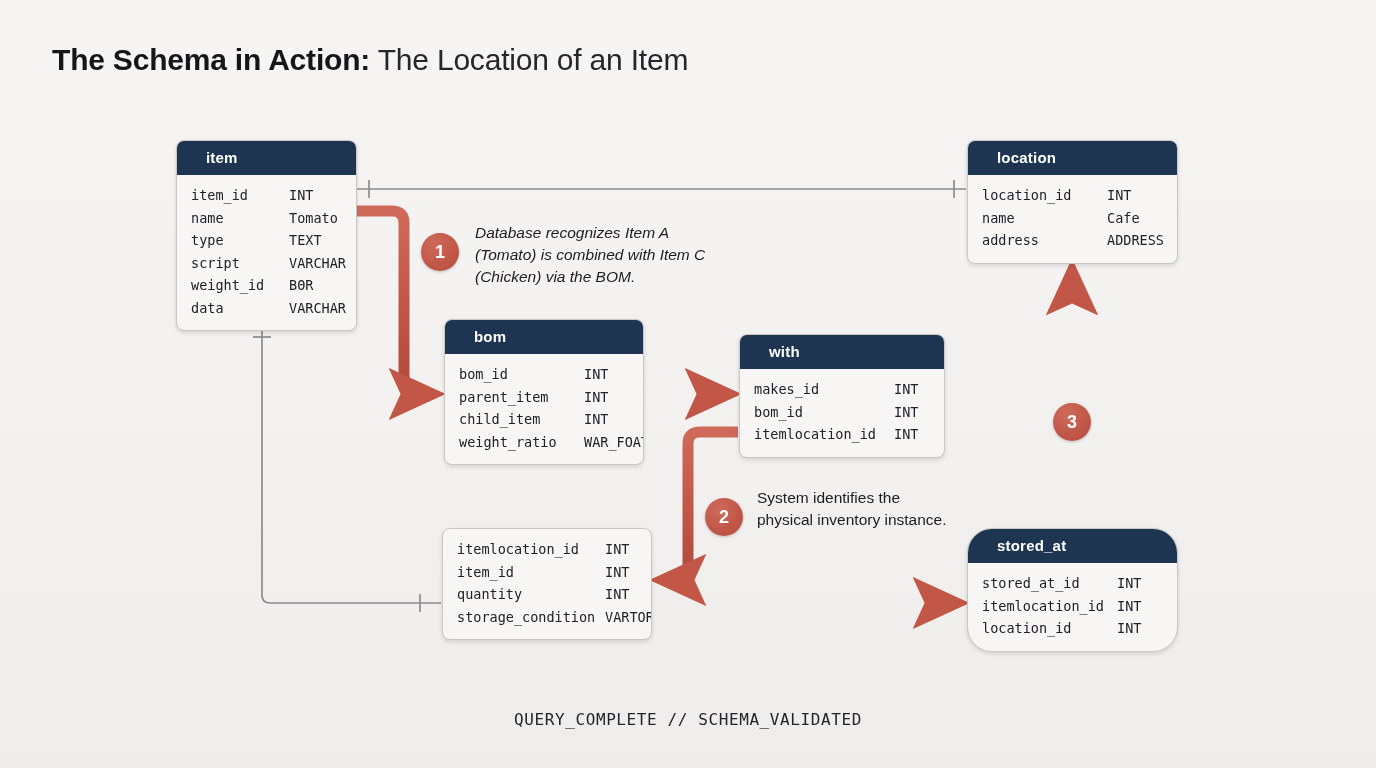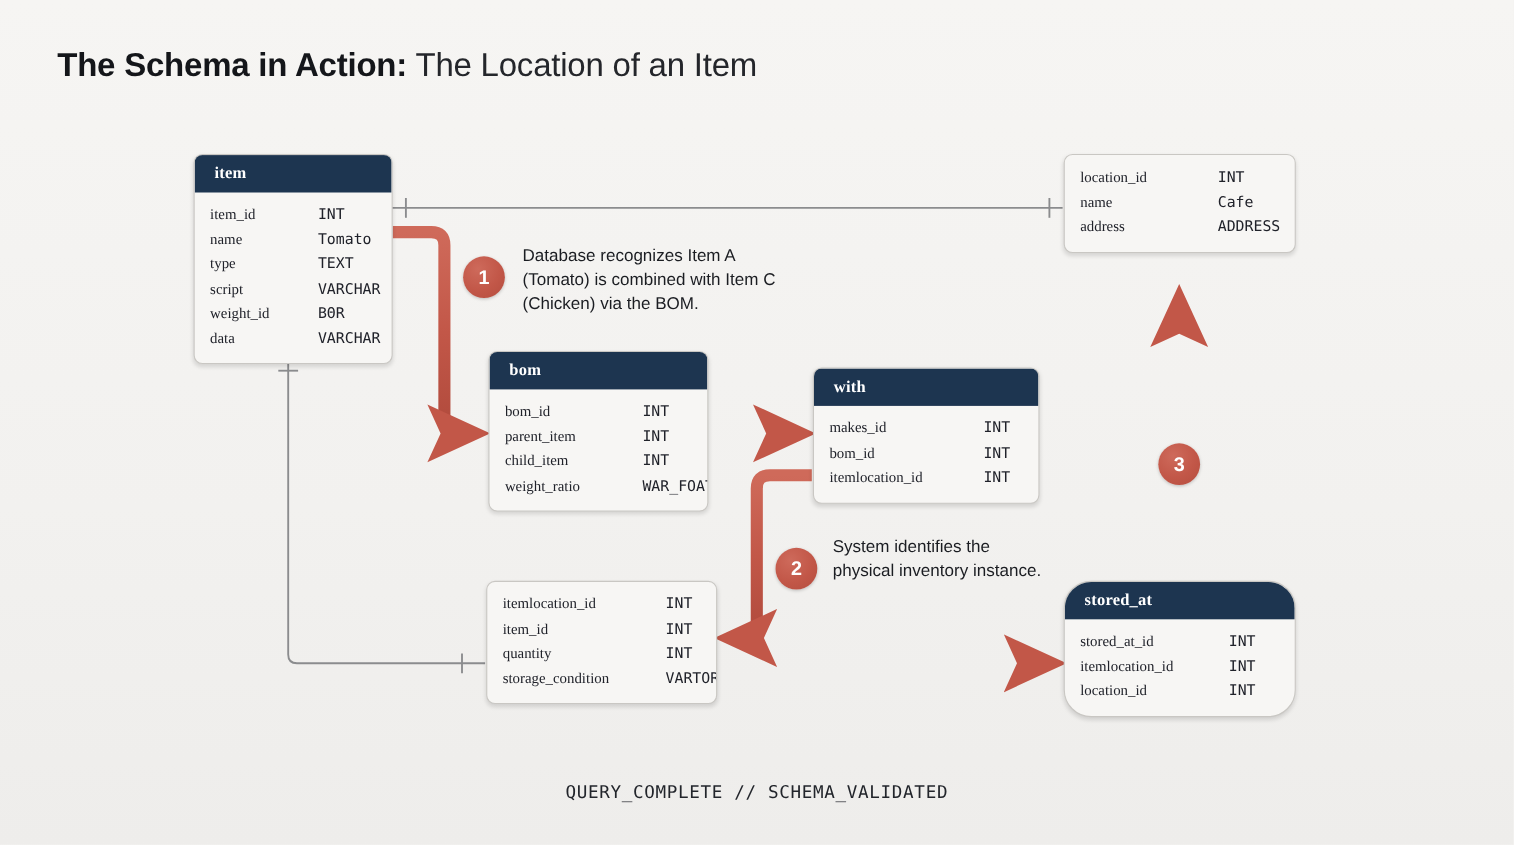--- a/index.html
+++ b/index.html
@@ -41,39 +41,39 @@
     background: #f7f6f4;
     border: 1px solid #c9c7c3;
     border-radius: 8px;
     box-shadow: 0 2px 4px rgba(0,0,0,0.13);
     overflow: hidden;
     z-index: 6;
   }
   .table-head {
     background: #1d3550;
     color: #ffffff;
-    font-family: Liberation Serif, serif;
+    font-family: Liberation Sans, sans-serif;
     font-size: 15px;
     font-weight: bold;
-    padding: 8px 0 8px 18px;
+    padding: 8px 0 8px 29px;
     letter-spacing: 0.2px;
     line-height: 18px;
   }
   .table-body {
     padding: 9px 12px 11px 14px;
     font-family: "DejaVu Sans Mono", monospace;
     font-size: 13.5px;
     color: #20222a;
   }
   .field-row {
     display: flex;
     line-height: 22.5px;
     white-space: pre;
   }
-  .field-name { flex: 0 0 auto; font-family: Liberation Serif, serif; }
+  .field-name { flex: 0 0 auto; }
   .field-type { flex: 0 0 auto; }
 
   
   .t-item   .field-name { width: 98px; }
   .t-loc    .field-name { width: 125px; }
   .t-bom    .field-name { width: 125px; }
   .t-makes  .field-name { width: 140px; }
   .t-iloc   .field-name { width: 148px; }
   .t-stored .field-name { width: 135px; }
 
@@ -113,21 +113,21 @@
   #badge-2 { left: 705px; top: 498px; }
   #badge-3 { left: 1053px; top: 403px; }
 
   .callout {
     position: absolute;
     font-size: 15.5px;
     line-height: 22px;
     color: #1b1d22;
     z-index: 9;
   }
-  #callout-1 { left: 475px; top: 222px; width: 254px; }
+  #callout-1 { left: 475px; top: 222px; width: 254px; font-style: italic; }
   #callout-2 { left: 757px; top: 487px; width: 200px; }
   #callout-3 { left: 1103px; top: 384px; width: 200px; }
 
   
   #footer {
     position: absolute;
     left: 0;
     top: 710px;
     width: 1376px;
     text-align: center;
@@ -203,20 +203,21 @@
         <span class="field-type">BΘR</span>
       </div>
       <div class="field-row">
         <span class="field-name">data</span>
         <span class="field-type">VARCHAR</span>
       </div>
     </div>
   </div>
 
   <div class="table-card t-loc" id="tbl-location">
+    <div class="table-head">location</div>
     <div class="table-body">
       <div class="field-row">
         <span class="field-name">location_id</span>
         <span class="field-type">INT</span>
       </div>
       <div class="field-row">
         <span class="field-name">name</span>
         <span class="field-type">Cafe</span>
       </div>
       <div class="field-row">

